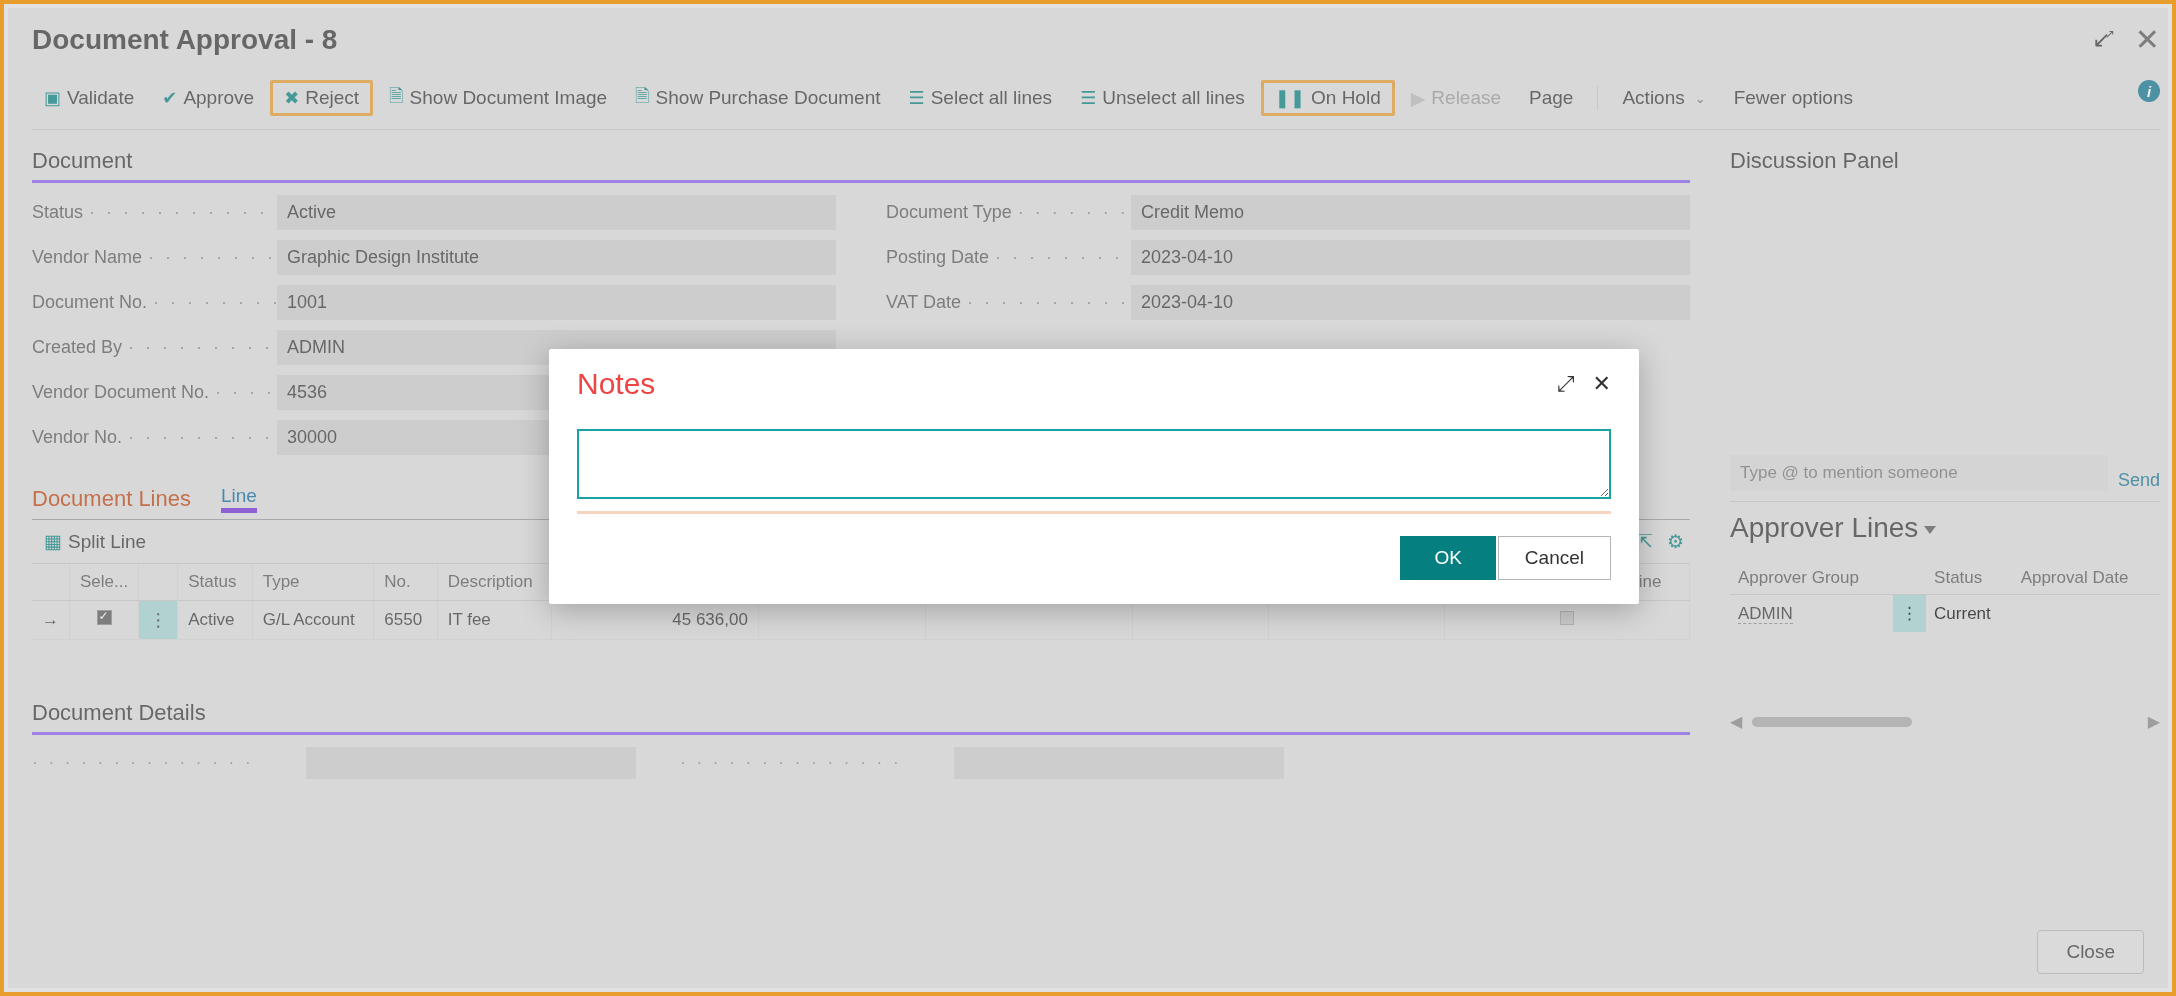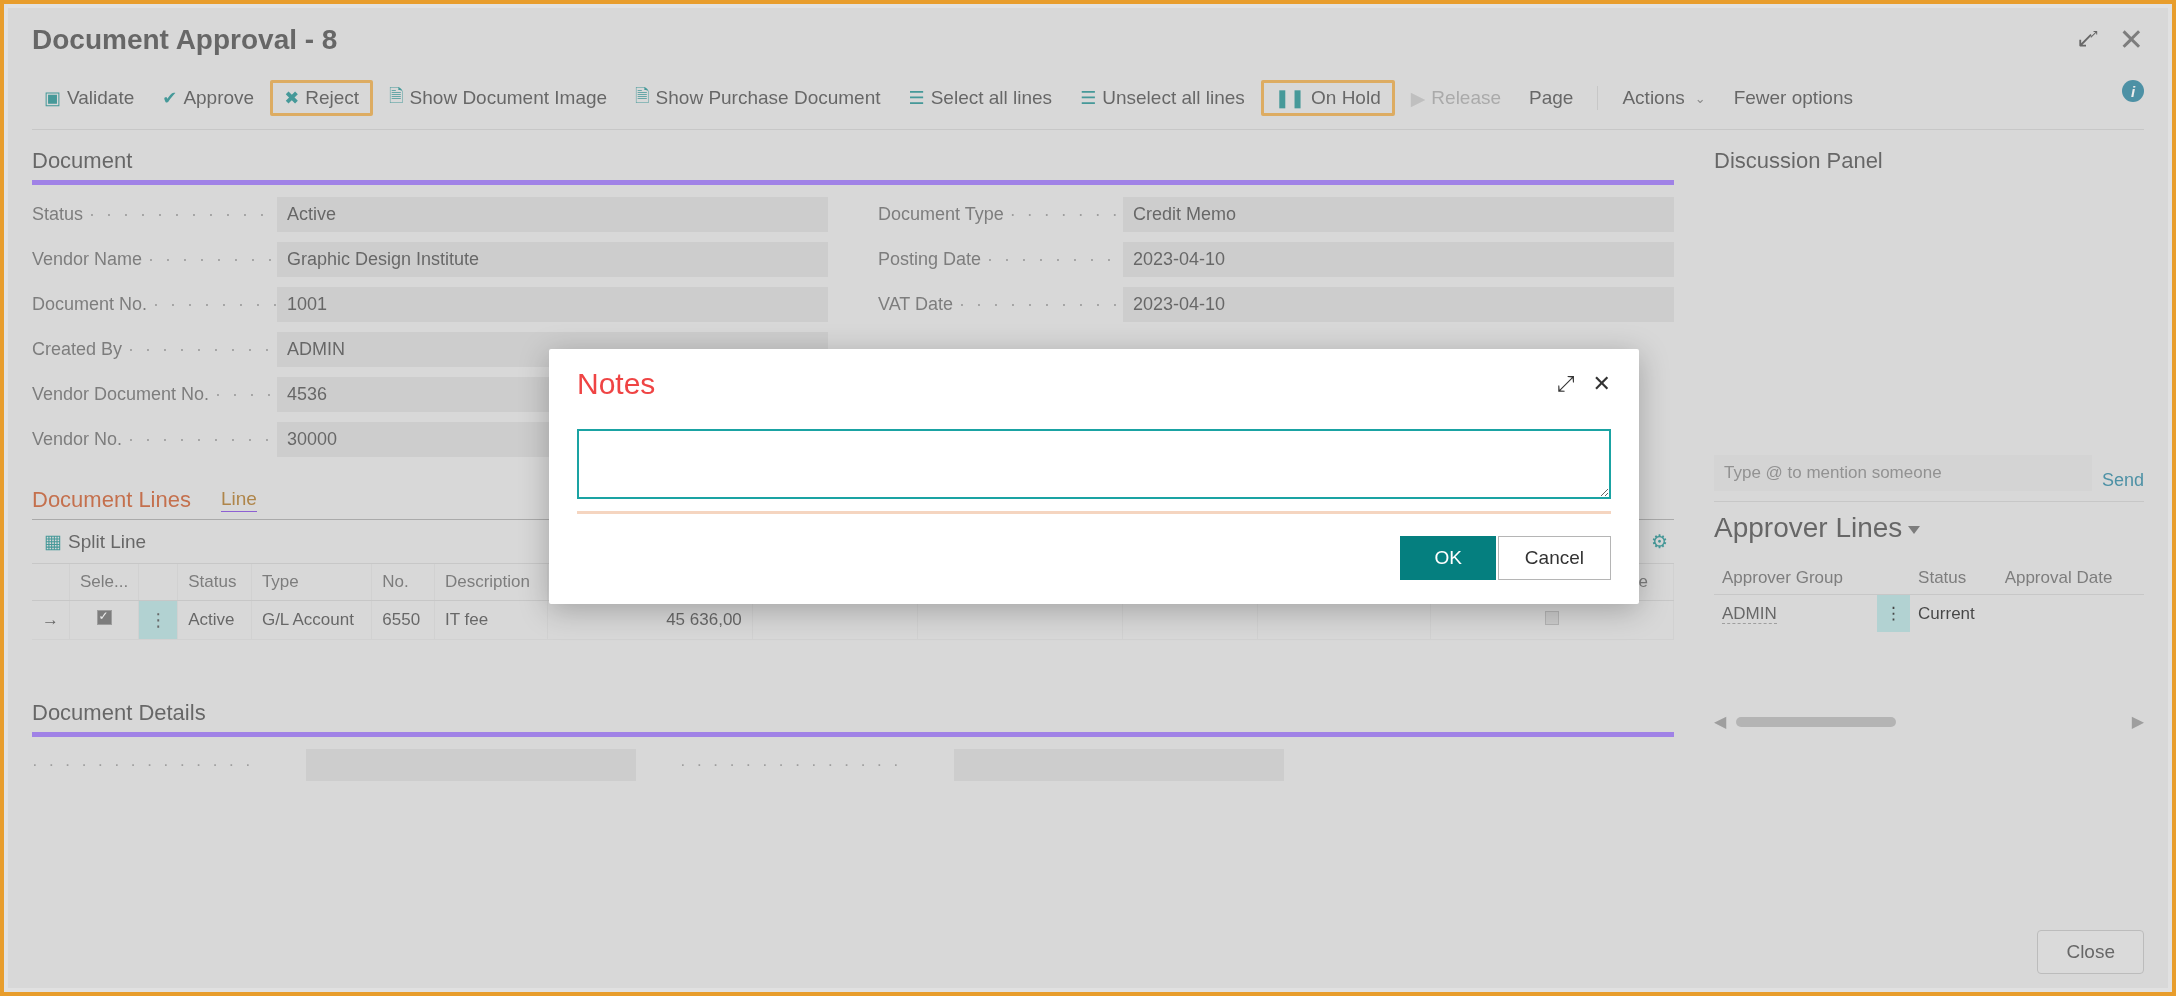--- a/index.html
+++ b/index.html
@@ -12,21 +12,21 @@
 .modal-overlay {
   position: absolute;
   inset: 4px;
   background: rgba(200,200,200,0.35);
   z-index: 5;
 }
 .page {
   position: relative;
   width: 100%;
   height: 100%;
-  padding: 18px 28px 10px 28px;
+  padding: 18px 12px 10px 28px;
 }
 
 .header {
   display: flex;
   align-items: center;
   justify-content: space-between;
 }
 .page-title {
   font-size: 28px;
   font-weight: 600;
@@ -76,21 +76,21 @@
   margin-top: 18px;
 }
 .left-col { flex: 1; min-width:0;}
 .right-col { width: 430px; }
 
 
 .sec-head {
   font-size: 22px;
   color:#333;
   font-weight:400;
-  border-bottom: 5px solid #8b5cf6;
+  border-bottom: 3px solid #8b5cf6;
   padding-bottom: 6px;
   margin-bottom: 12px;
 }
 .sec-head.collapsible::after {
   content:"";
   display:inline-block;
   margin-left:6px;
   border-left:6px solid transparent;
   border-right:6px solid transparent;
   border-top:8px solid #555;
@@ -134,21 +134,21 @@
 
 .lines-header {
   display:flex;
   align-items:center;
   gap: 30px;
   margin-top: 30px;
   border-bottom: 1px solid #9a9a9a;
   padding-bottom: 6px;
 }
 .lines-title { font-size:22px; color:#c2410c; }
-.lines-link { font-size:19px; color:#a16207; border-bottom:1px solid #6d28d9; padding-bottom:1px;}
+.lines-link { font-size:19px; color:#0369a1; border-bottom:5px solid #6d28d9; padding-bottom:1px;}
 .lines-toolbar {
   display:flex;
   align-items:center;
   justify-content:space-between;
   padding: 10px 6px 10px 12px;
   border-bottom: 1px solid #c6c6c6;
 }
 .split-line { display:flex; align-items:center; gap:6px; font-size:19px; color:#333;}
 .split-line .ti-icon { color:#008080; }
 .lines-icons { display:flex; gap:14px; color:#008080; font-size:19px;}

